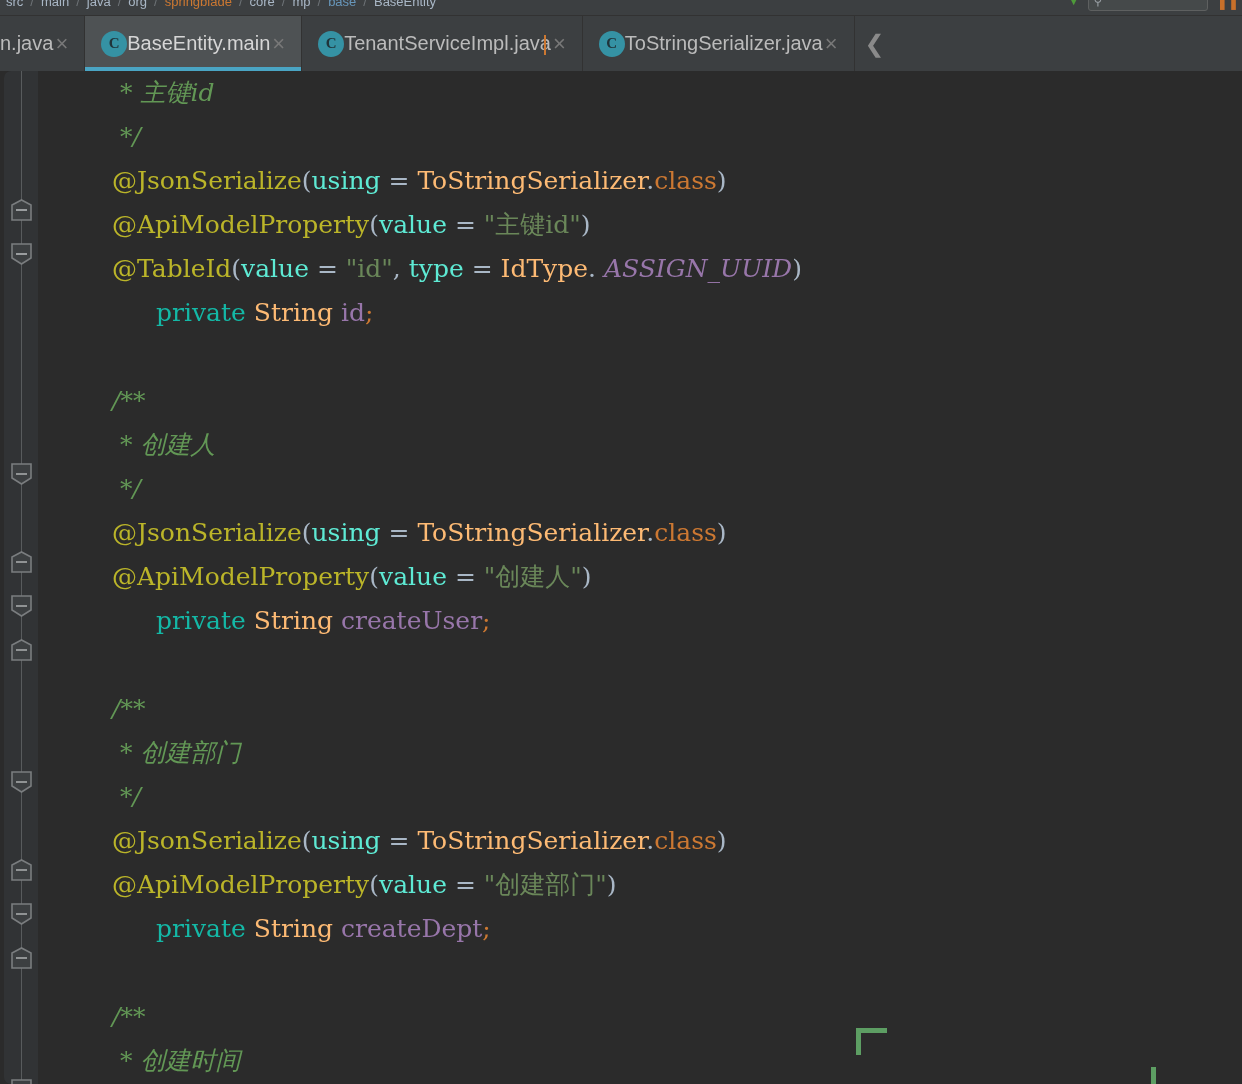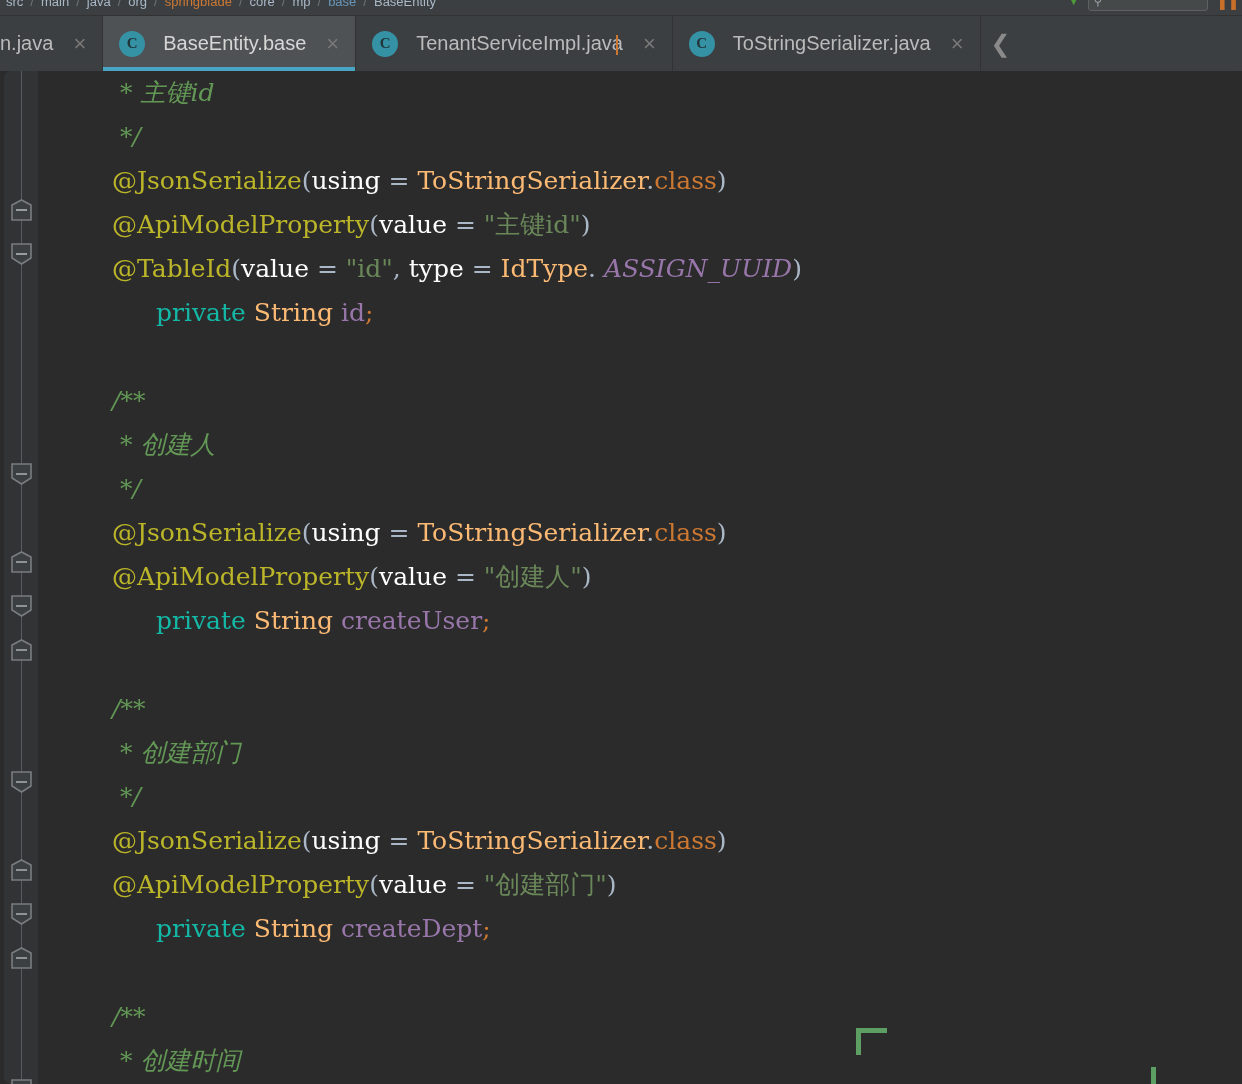--- a/index.html
+++ b/index.html
@@ -41,21 +41,21 @@
   .searchbox .sv{color:#a9b7c6;font-size:11px;}
   .tb-ic{color:#c8702a;font-size:13px;font-weight:bold;letter-spacing:2px;}
 
   
   .tabbar{
     position:absolute;left:0;top:16px;width:1242px;height:55px;
     background:#3c3f41;display:flex;align-items:stretch;
     border-bottom:1px solid #2b2b2b;
   }
   .tab{
-    position:relative;display:flex;align-items:center;gap:18px;
+    position:relative;display:flex;align-items:center;gap:0;
     padding:0 16px;height:100%;box-sizing:border-box;
     border-right:1px solid #323232;
     color:#bbbbbb;font-size:20px;white-space:nowrap;cursor:default;
   }
   .tab.first{padding-left:0;}
   .tab.active{background:#4e5254;color:#d6d6d6;}
   .tab.active .underline{
     position:absolute;left:0;right:0;bottom:0;height:4px;background:#4aa5c4;
   }
   .cicon{
@@ -101,21 +101,21 @@
   }
   .ln{height:44px;padding-left:74px;}
   .cm{color:#629755;font-style:italic;}
   .ann{color:#bbb529;}
   .pun{color:#a9b7c6;}
   .kw{color:#14b8a6;margin-left:44px;}
   .typ{color:#fdba74;}
   .fld{color:#9876aa;}
   .str{color:#6a8759;}
   .sc{color:#cc7832;}
-  .param{color:#ffffff;}
+  .param{color:#5eead4;}
   .st{color:#9876aa;font-style:italic;margin-left:8px;}
   .cls{color:#cc7832;margin-top:13px;}
 
   
   .wm{
     position:absolute;left:852px;top:957px;width:300px;height:66px;
     pointer-events:none;
   }
   .wm .brk{position:absolute;border-color:#5d9e63;}
   .wm .brk.tl{left:0;top:0;width:26px;height:22px;border-left:5px solid #5d9e63;border-top:5px solid #5d9e63;}
@@ -163,21 +163,21 @@
     <div class="gutterline"></div>
   </div>
 
   <div class="tabbar" id="tabbar">
       <div class="tab first">
         <span class="tabname">n.java</span>
         <span class="tabclose">×</span>
       </div>
       <div class="tab active">
         <span class="cicon">C</span>
-        <span class="tabname">BaseEntity.base</span>
+        <span class="tabname">BaseEntity.main</span>
         <span class="tabclose">×</span>
         <span class="underline"></span>
       </div>
       <div class="tab">
         <span class="cicon">C</span>
         <span class="tabname">TenantServiceImpl.java<span class="caret" style="left: 200px;"></span></span>
         <span class="tabclose">×</span>
       </div>
       <div class="tab">
         <span class="cicon">C</span>

